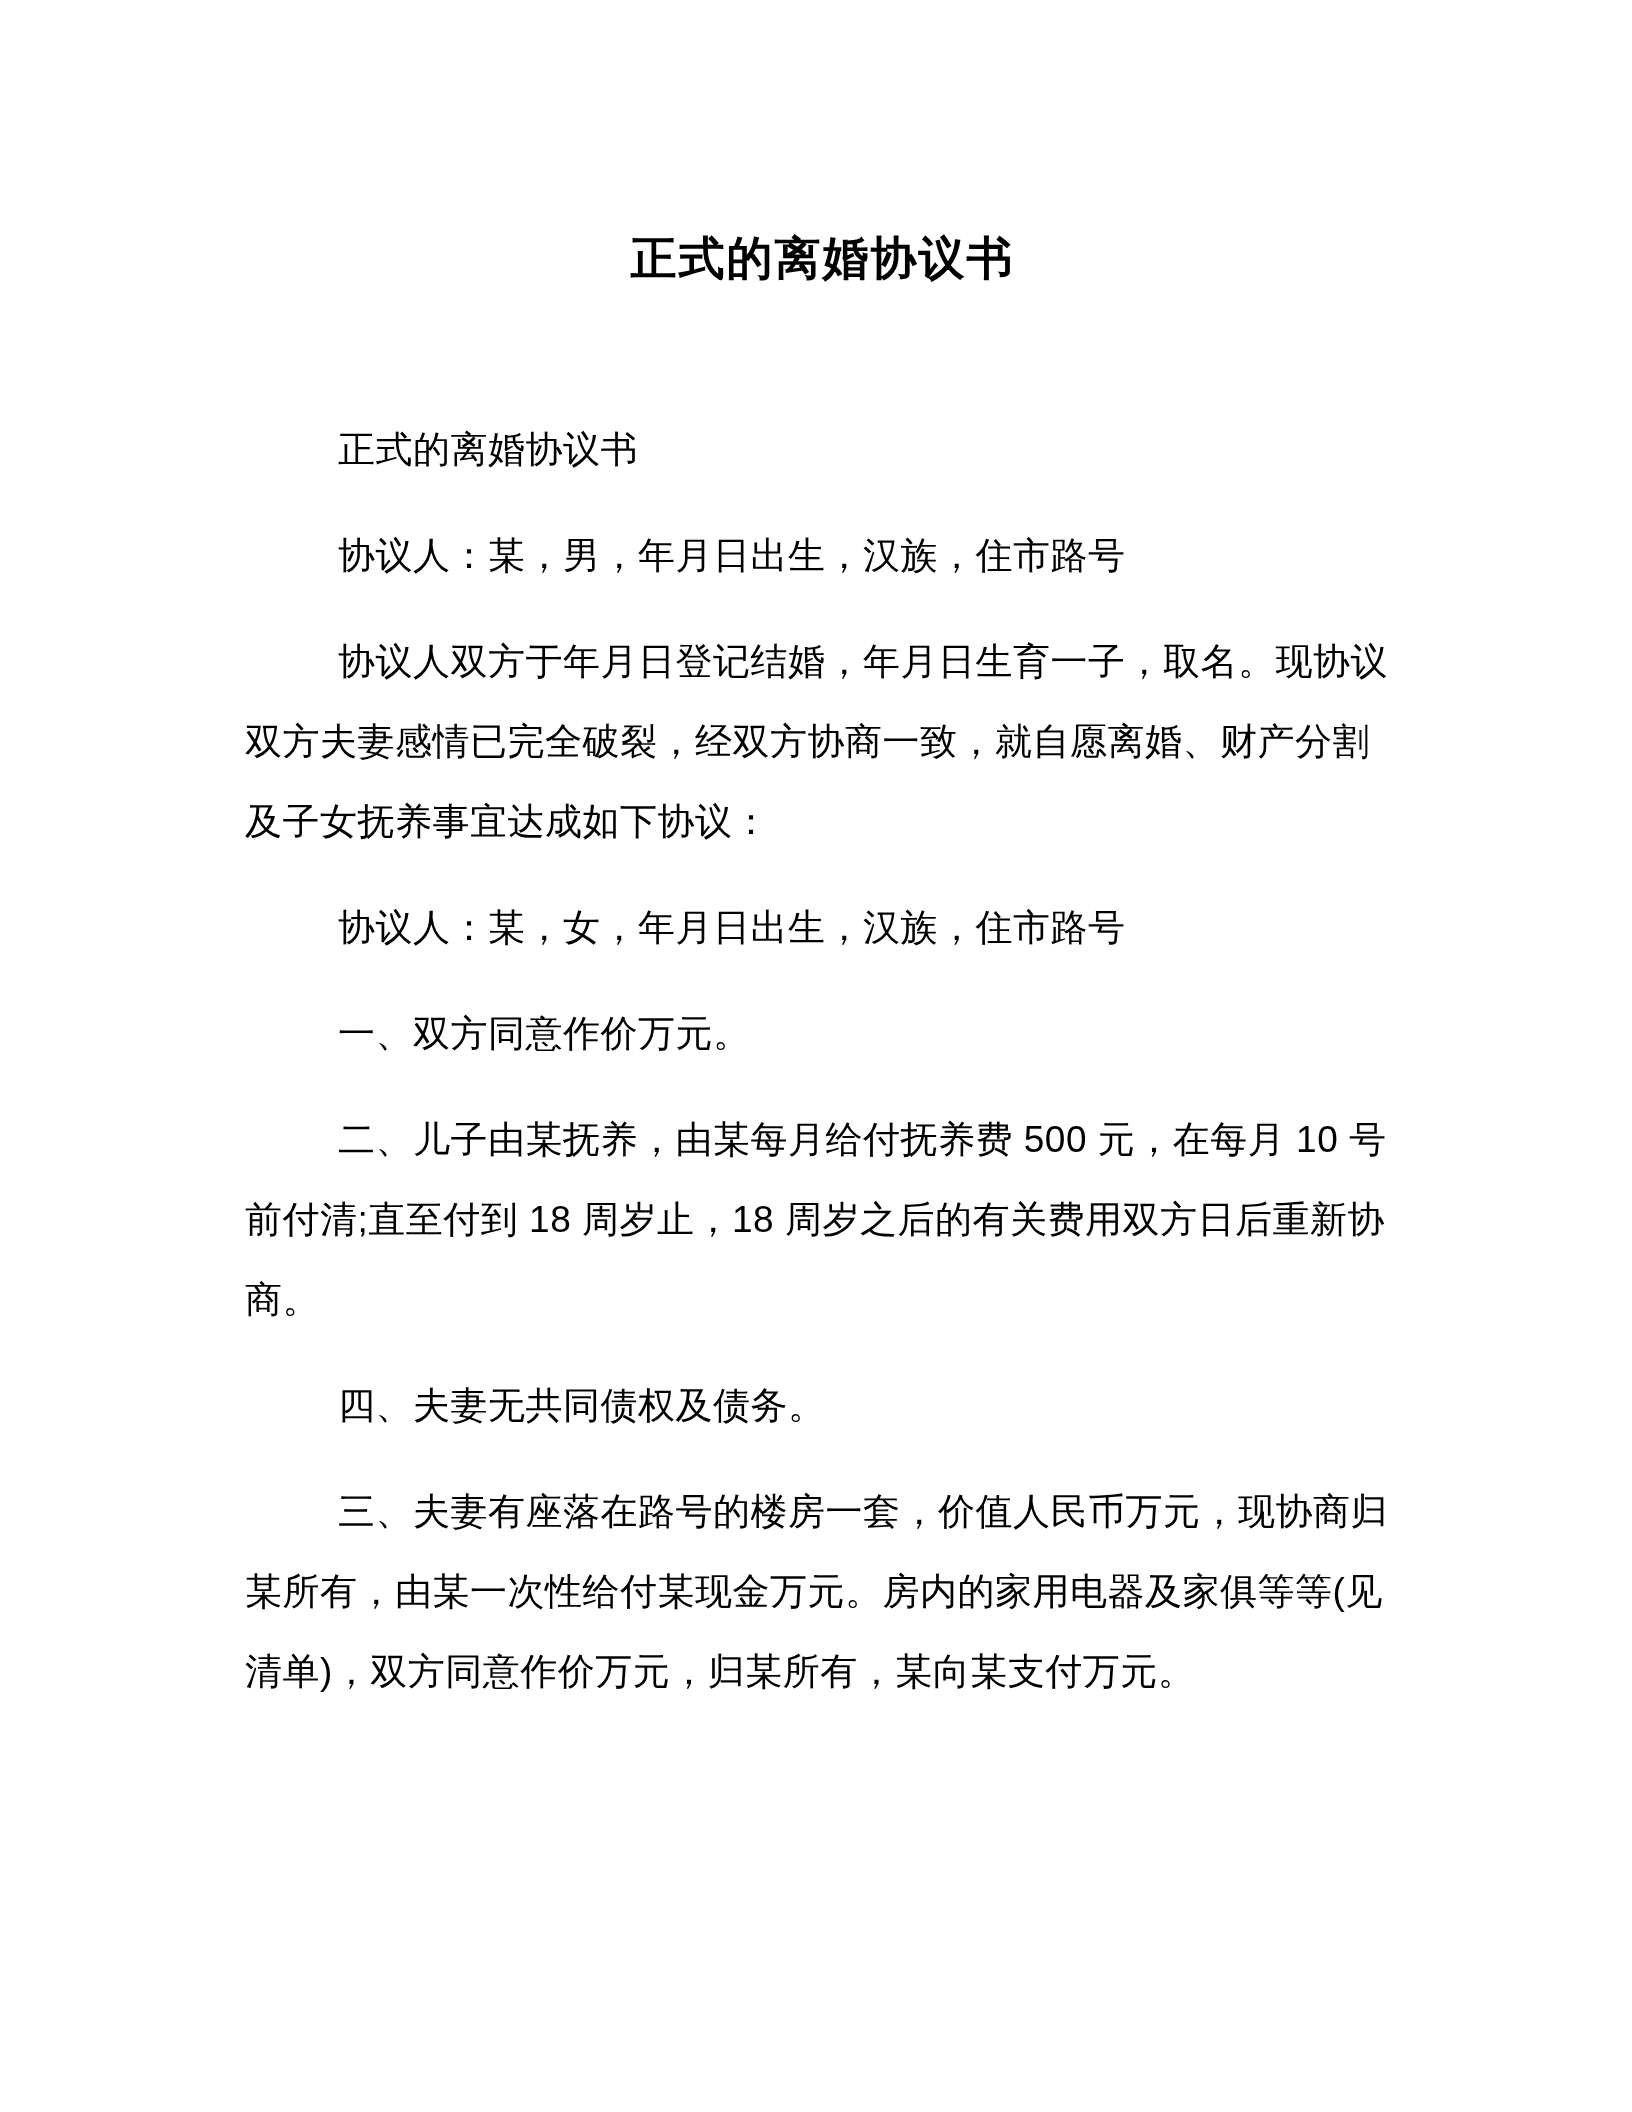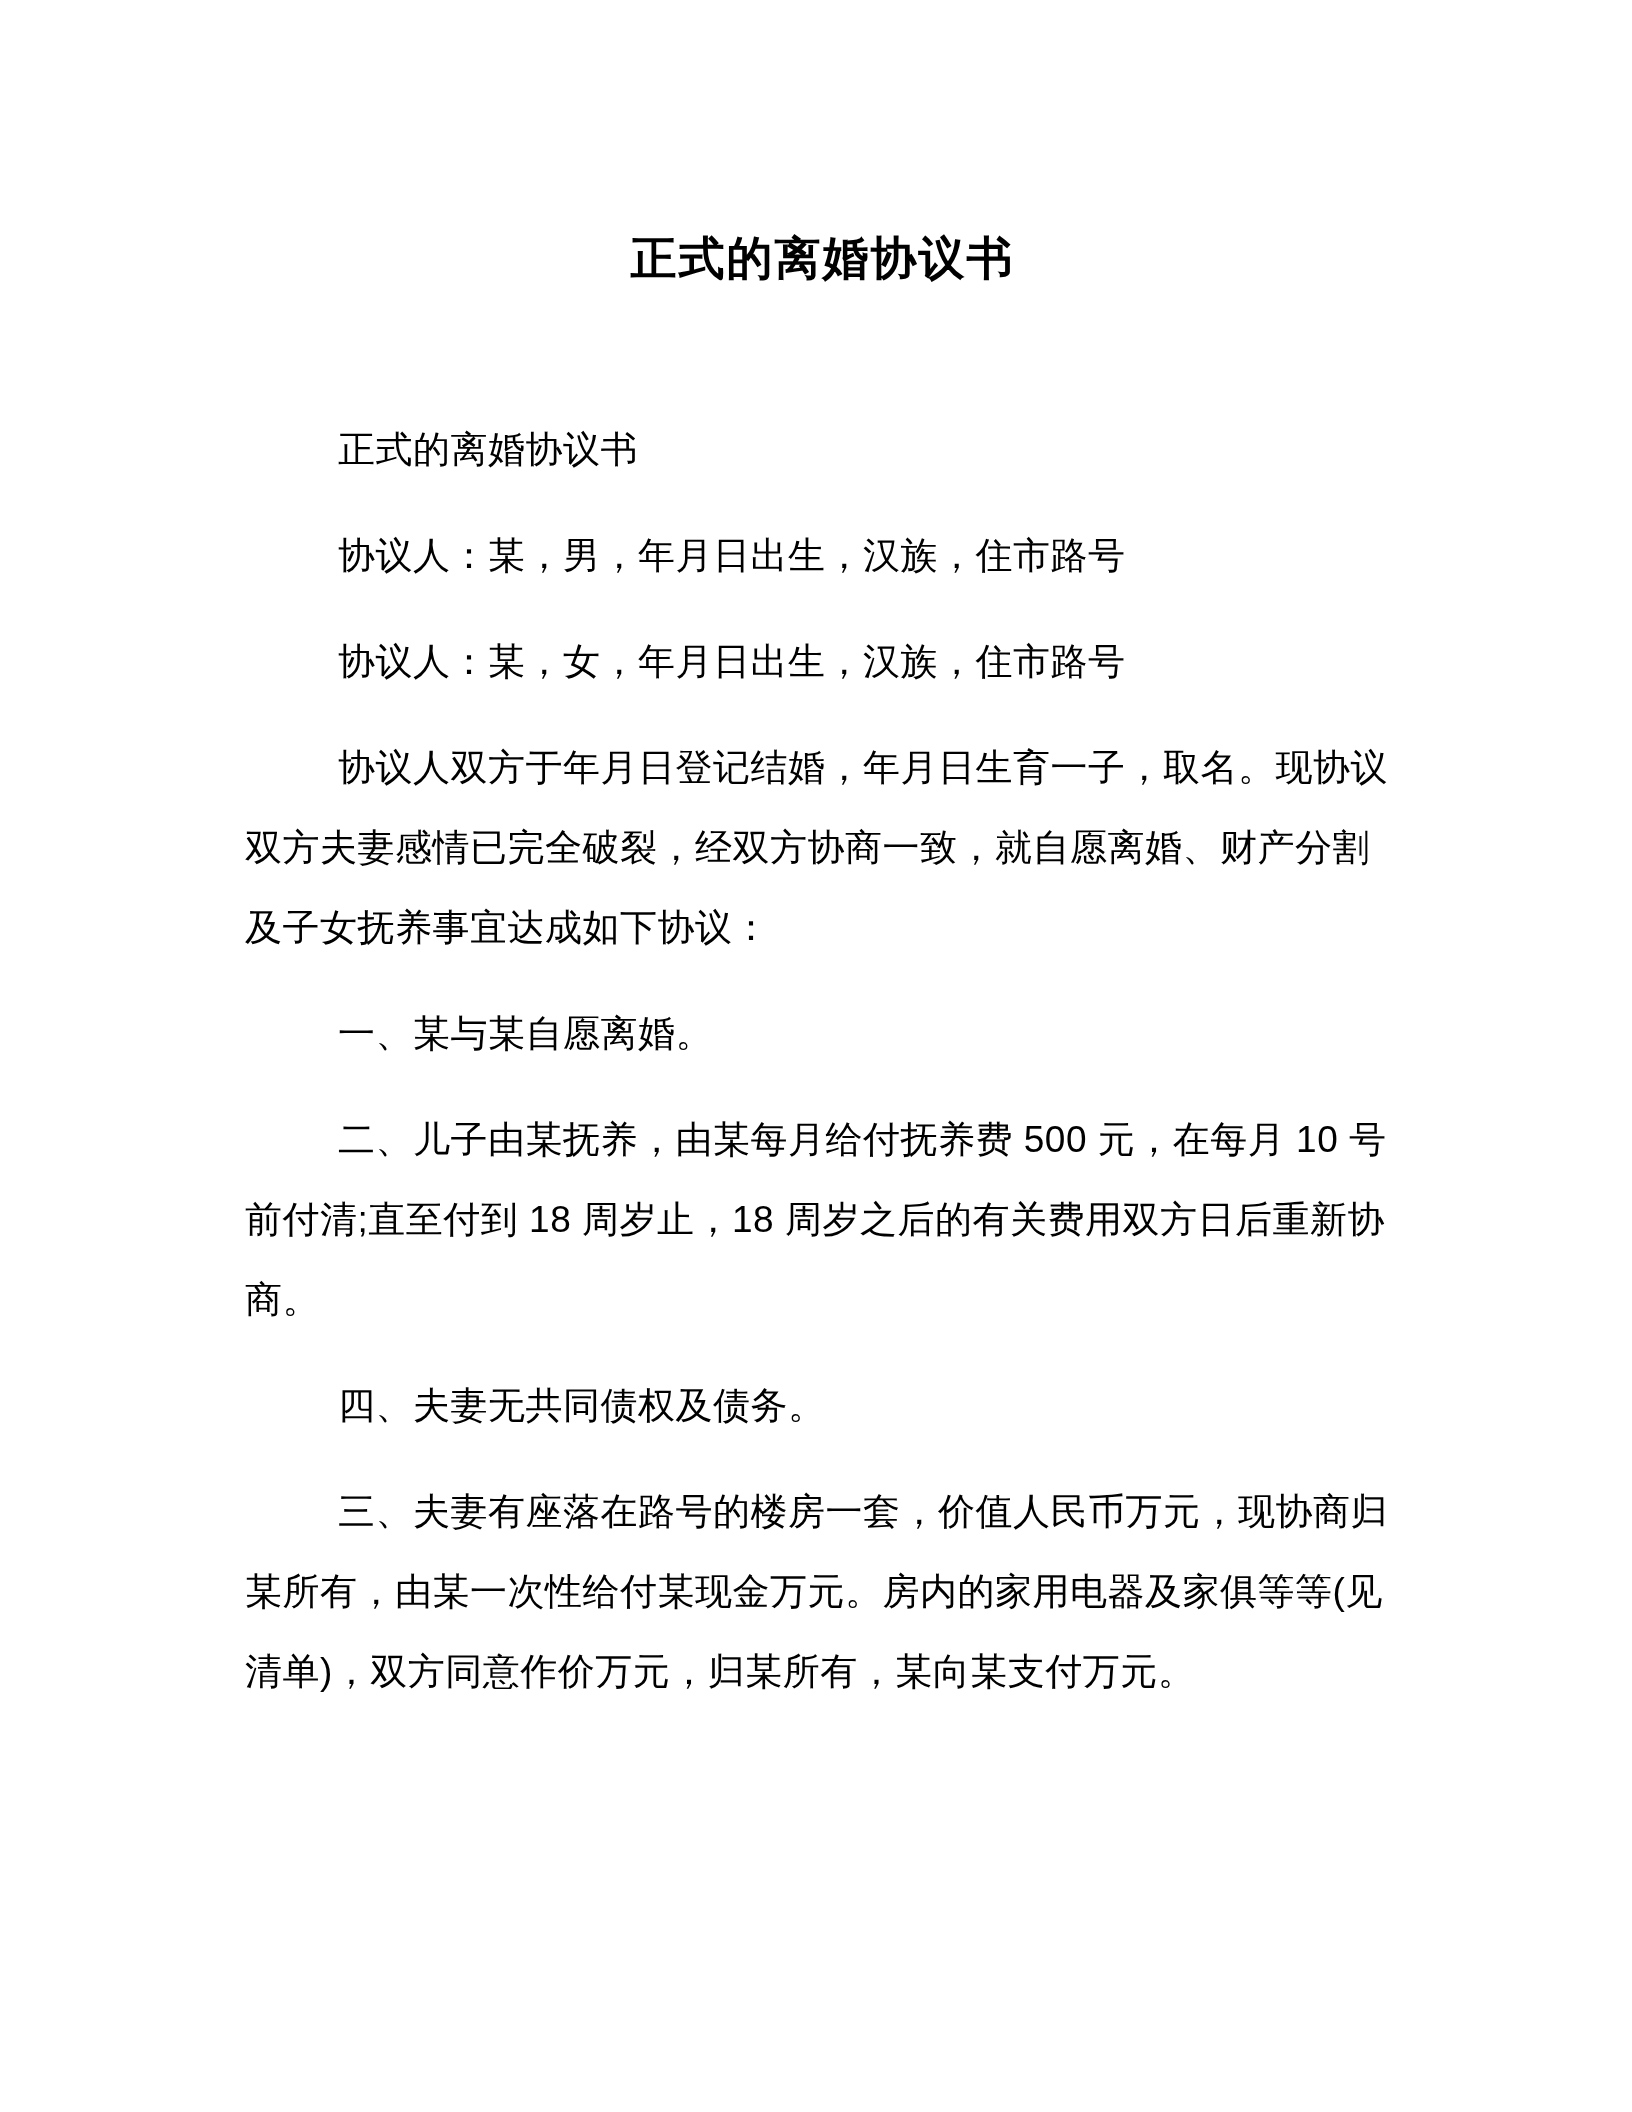--- a/index.html
+++ b/index.html
@@ -47,27 +47,27 @@
 
 <div class="page">
   <div class="content">
 
     <h1 class="doc-title">正式的离婚协议书</h1>
 
     <p class="para regular">正式的离婚协议书</p>
 
     <p class="para bold">协议人：某，男，年月日出生，汉族，住市路号</p>
 
-    <p class="para bold">协议人：某，女，年月日出生，汉族，住市路号</p>
-
     <p class="para bold">协议人双方于年月日登记结婚，年月日生育一子，取名。现协议
 双方夫妻感情已完全破裂，经双方协商一致，就自愿离婚、财产分割
 及子女抚养事宜达成如下协议：</p>
 
-    <p class="para bold">一、某与某自愿离婚。</p>
+    <p class="para bold">协议人：某，女，年月日出生，汉族，住市路号</p>
+
+    <p class="para bold">一、双方同意作价万元。</p>
 
     <p class="para bold">二、儿子由某抚养，由某每月给付抚养费 500 元，在每月 10 号
 前付清;直至付到 18 周岁止，18 周岁之后的有关费用双方日后重新协
 商。</p>
 
     <p class="para bold">四、夫妻无共同债权及债务。</p>
 
     <p class="para bold">三、夫妻有座落在路号的楼房一套，价值人民币万元，现协商归
 某所有，由某一次性给付某现金万元。房内的家用电器及家俱等等(见
 清单)，双方同意作价万元，归某所有，某向某支付万元。</p>

